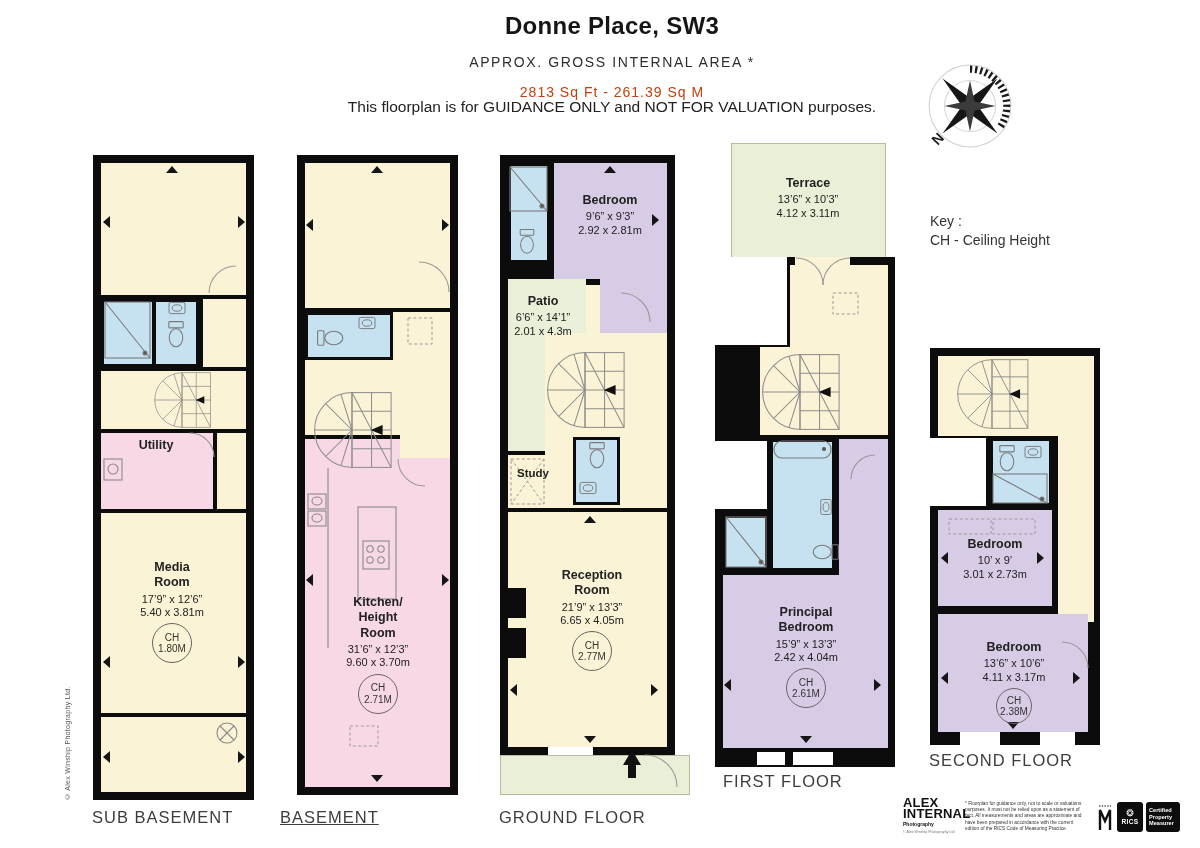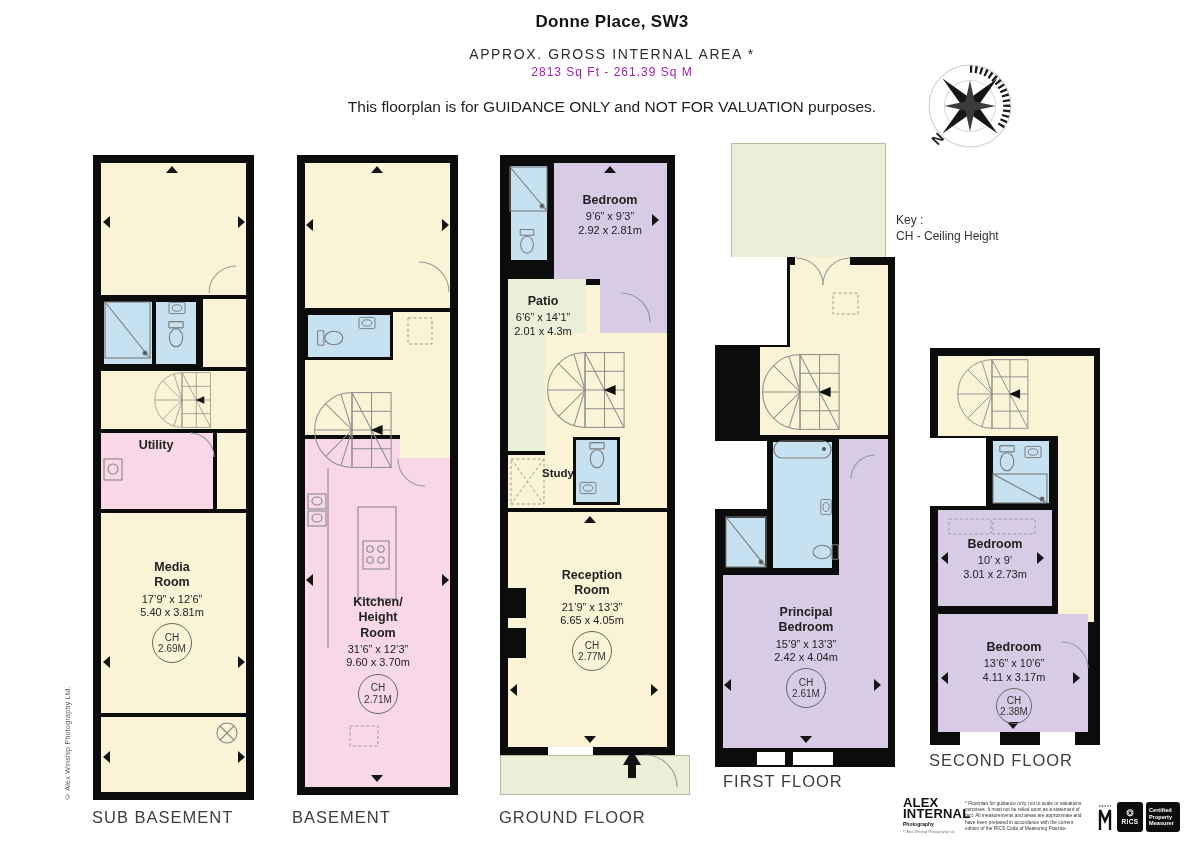--- a/index.html
+++ b/index.html
@@ -1,40 +1,40 @@
 <!DOCTYPE html>
 <html><head>
 <meta charset="utf-8">
 <style>
   html,body{margin:0;padding:0;background:#fff;}
   .canvas{position:relative;width:1200px;height:848px;background:#fff;overflow:hidden;
           font-family:"Liberation Sans",sans-serif;color:#222;}
   .abs{position:absolute;}
   
   .hdr{position:absolute;left:312px;top:12px;width:600px;text-align:center;}
-  .title{font-size:17px;font-weight:bold;color:#151515;letter-spacing:.3px;}
+  .title{font-size:24px;font-weight:bold;color:#151515;letter-spacing:.3px;}
   .sub1{margin-top:14px;font-size:14px;letter-spacing:1.6px;color:#2e2e2e;}
-  .sub2{margin-top:3px;font-size:12px;letter-spacing:1px;color:#a21caf;}
+  .sub2{margin-top:14px;font-size:14px;letter-spacing:1px;color:#c2410c;}
   .guide{position:absolute;left:262px;top:98px;width:700px;text-align:center;font-size:15.5px;color:#222;}
   
   .floor{position:absolute;background:#0c0c0c;}
   .room{position:absolute;}
   .cream{background:#FAF3D6;} .pink{background:#F8D8E6;} .blue{background:#C6E2F1;}
   .purple{background:#D8CBE6;} .green{background:#EAEFD8;} .white{background:#fff;}
   .bord{border:3px solid #0c0c0c;box-sizing:border-box;}
   .outdoor{position:absolute;border:1px solid #b8bb9d;box-sizing:border-box;background:#EAEFD8;}
   .rlabel{position:absolute;text-align:center;font-size:11px;line-height:1.22;color:#222;z-index:6;}
   .rname{display:block;font-weight:bold;font-size:12.5px;margin-bottom:2px;}
   .narrow{width:62px;margin:0 auto 2px;}
   .mid{width:84px;margin:0 auto 2px;}
   .ch{width:38px;height:38px;border:1px solid #666;border-radius:50%;margin:4px auto 0;
       display:flex;flex-direction:column;align-items:center;justify-content:center;font-size:10px;color:#333;line-height:1.15;}
   .flabel{position:absolute;font-size:16.5px;letter-spacing:1px;color:#3d3d3d;z-index:6;}
   
-  .key{position:absolute;left:896px;top:212px;font-size:12px;color:#333;line-height:1.35;}
+  .key{position:absolute;left:930px;top:212px;font-size:14px;color:#333;line-height:1.35;}
   
   .sidec{position:absolute;left:64px;top:645px;height:155px;writing-mode:vertical-rl;
          transform:rotate(180deg);font-size:7px;color:#555;letter-spacing:.3px;}
   
   .brand{position:absolute;left:903px;top:797px;width:58px;color:#111;}
   .brand .b1,.brand .b2{font-size:13px;font-weight:800;line-height:11px;letter-spacing:.2px;}
   .brand .b3{font-size:5px;font-weight:bold;margin-top:2px;}
   .brand .b4{font-size:3.6px;color:#777;margin-top:3px;}
   .discl{position:absolute;left:965px;top:801px;width:122px;font-size:4.8px;line-height:1.3;color:#333;}
   .badge{position:absolute;background:#0d0d0d;color:#fff;border-radius:3px;box-sizing:border-box;}
@@ -89,42 +89,42 @@
 
   <div class="rlabel" style="left:116px;top:438px;width:80px;">
     <span class="rname">Utility</span>
   </div>
   <div class="rlabel" style="left:117px;top:560px;width:110px;">
     <span class="rname narrow">Media Room</span>
     <span>17’9” x 12’6”</span><br>
     <span>5.40 x 3.81m</span>
     <span class="ch">
       <span>CH</span>
-        <span>2.69M</span>
+        <span>1.80M</span>
     </span>
   </div>
   <div class="flabel" style="left:92px;top:808px;">SUB BASEMENT</div>
 
   <div class="floor" style="left:297px;top:155px;width:161px;height:640px;"></div>
   <div class="room cream z2" style="left:305px;top:163px;width:145px;height:145px;"></div>
   <div class="room cream z2" style="left:305px;top:312px;width:145px;height:123px;"></div>
   <div class="room blue bord z3" style="left:305px;top:312px;width:88px;height:48px;"></div>
   <div class="room pink z2" style="left:305px;top:439px;width:145px;height:348px;"></div>
   <div class="room cream z3" style="left:400px;top:430px;width:50px;height:28px;"></div>
 
   <div class="rlabel" style="left:323px;top:595px;width:110px;">
     <span class="rname mid" style="width:70px;">Kitchen/ Height Room</span>
     <span>31’6” x 12’3”</span><br>
     <span>9.60 x 3.70m</span>
     <span class="ch">
       <span>CH</span>
         <span>2.71M</span>
     </span>
   </div>
-  <div class="flabel" style="left:292px;top:808px;">BASEMENT</div>
+  <div class="flabel" style="left:280px;top:808px;text-decoration:underline;">BASEMENT</div>
 
   <div class="outdoor" style="left:500px;top:755px;width:190px;height:40px;"></div>
   <div class="floor" style="left:500px;top:155px;width:175px;height:600px;"></div>
   <div class="room blue bord z3" style="left:508px;top:163px;width:42px;height:100px;"></div>
   <div class="room purple z2" style="left:554px;top:163px;width:113px;height:116px;"></div>
   <div class="room purple z2" style="left:600px;top:279px;width:67px;height:54px;"></div>
   <div class="room cream z2" style="left:554px;top:285px;width:46px;height:48px;"></div>
   <div class="room green z2" style="left:508px;top:279px;width:78px;height:72px;"></div>
   <div class="room green z2" style="left:508px;top:351px;width:37px;height:100px;"></div>
   <div class="room cream z2" style="left:545px;top:333px;width:122px;height:100px;"></div>
@@ -139,21 +139,21 @@
   <div class="rlabel" style="left:555px;top:193px;width:110px;">
     <span class="rname">Bedroom</span>
     <span>9’6” x 9’3”</span><br>
     <span>2.92 x 2.81m</span>
   </div>
   <div class="rlabel" style="left:500px;top:294px;width:86px;">
     <span class="rname">Patio</span>
     <span>6’6” x 14’1”</span><br>
     <span>2.01 x 4.3m</span>
   </div>
-  <div class="rlabel" style="left:530px;top:466px;width:56px;">
+  <div class="rlabel" style="left:505px;top:466px;width:56px;">
     <span class="rname" style="font-size:11.5px;">Study</span>
   </div>
   <div class="rlabel" style="left:537px;top:568px;width:110px;">
     <span class="rname mid">Reception Room</span>
     <span>21’9” x 13’3”</span><br>
     <span>6.65 x 4.05m</span>
     <span class="ch">
       <span>CH</span>
         <span>2.77M</span>
     </span>
@@ -167,20 +167,25 @@
   <div class="room cream z2" style="left:790px;top:265px;width:98px;height:82px;"></div>
   <div class="room cream z2" style="left:760px;top:347px;width:128px;height:88px;"></div>
   <div class="room blue bord z3" style="left:770px;top:439px;width:65px;height:132px;"></div>
   <div class="room blue bord z3" style="left:723px;top:515px;width:45px;height:55px;"></div>
   <div class="room white z2" style="left:715px;top:441px;width:52px;height:68px;"></div>
   <div class="room purple z2" style="left:839px;top:439px;width:49px;height:136px;"></div>
   <div class="room purple z2" style="left:723px;top:575px;width:165px;height:173px;"></div>
   <div class="room white z3" style="left:757px;top:752px;width:28px;height:13px;"></div>
   <div class="room white z3" style="left:793px;top:752px;width:40px;height:13px;"></div>
 
+  <div class="rlabel" style="left:753px;top:176px;width:110px;">
+    <span class="rname">Terrace</span>
+    <span>13’6” x 10’3”</span><br>
+    <span>4.12 x 3.11m</span>
+  </div>
   <div class="rlabel" style="left:751px;top:605px;width:110px;">
     <span class="rname mid">Principal Bedroom</span>
     <span>15’9” x 13’3”</span><br>
     <span>2.42 x 4.04m</span>
     <span class="ch">
       <span>CH</span>
         <span>2.61M</span>
     </span>
   </div>
   <div class="flabel" style="left:723px;top:772px;">FIRST FLOOR</div>

